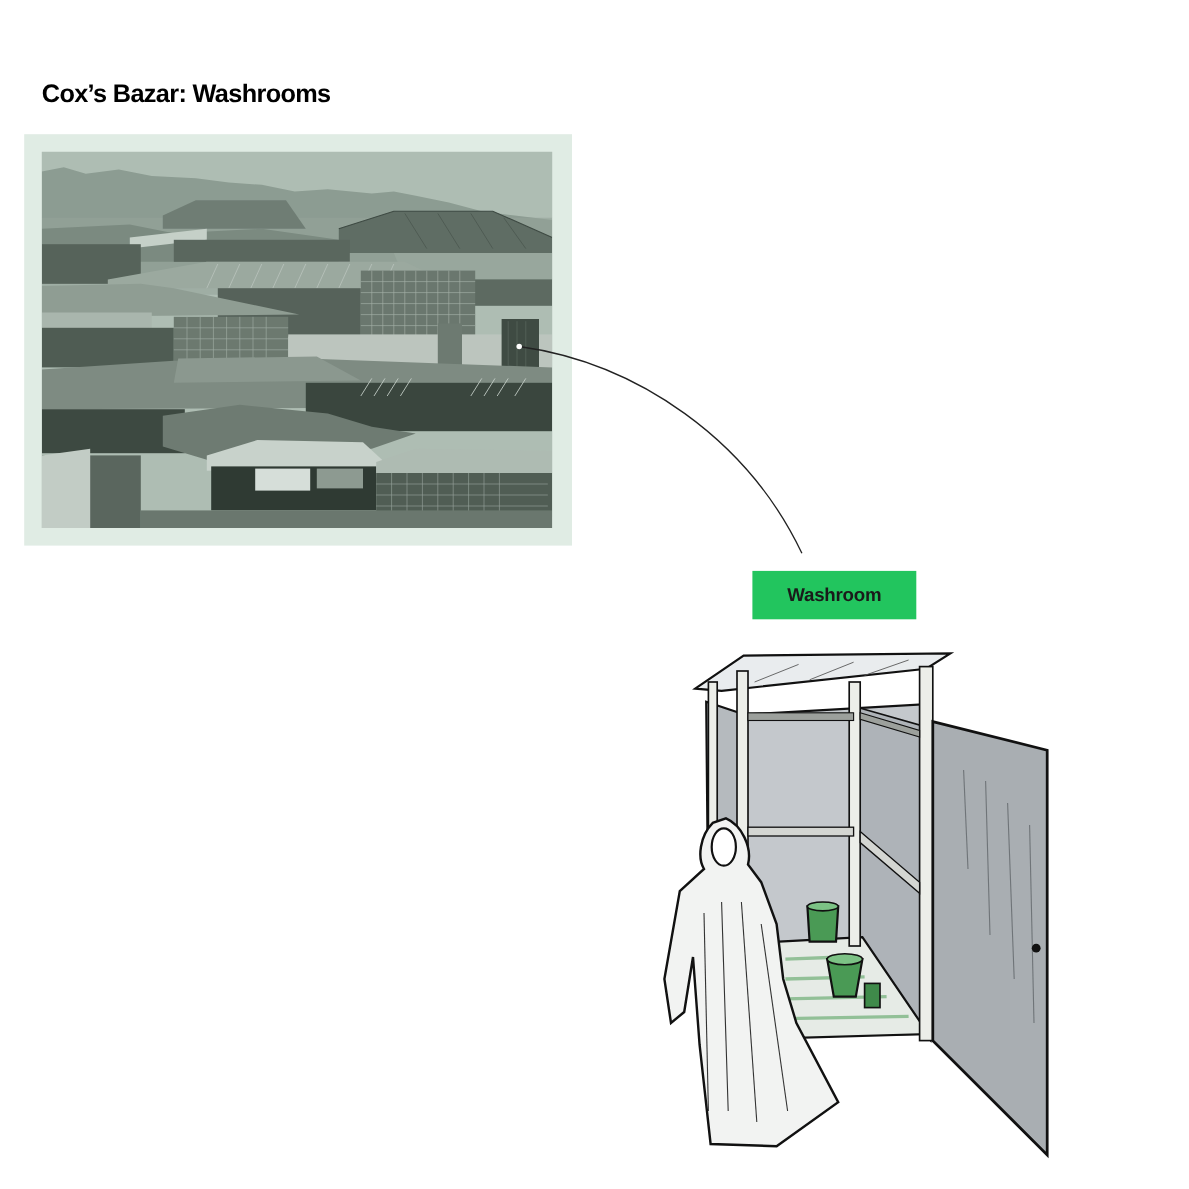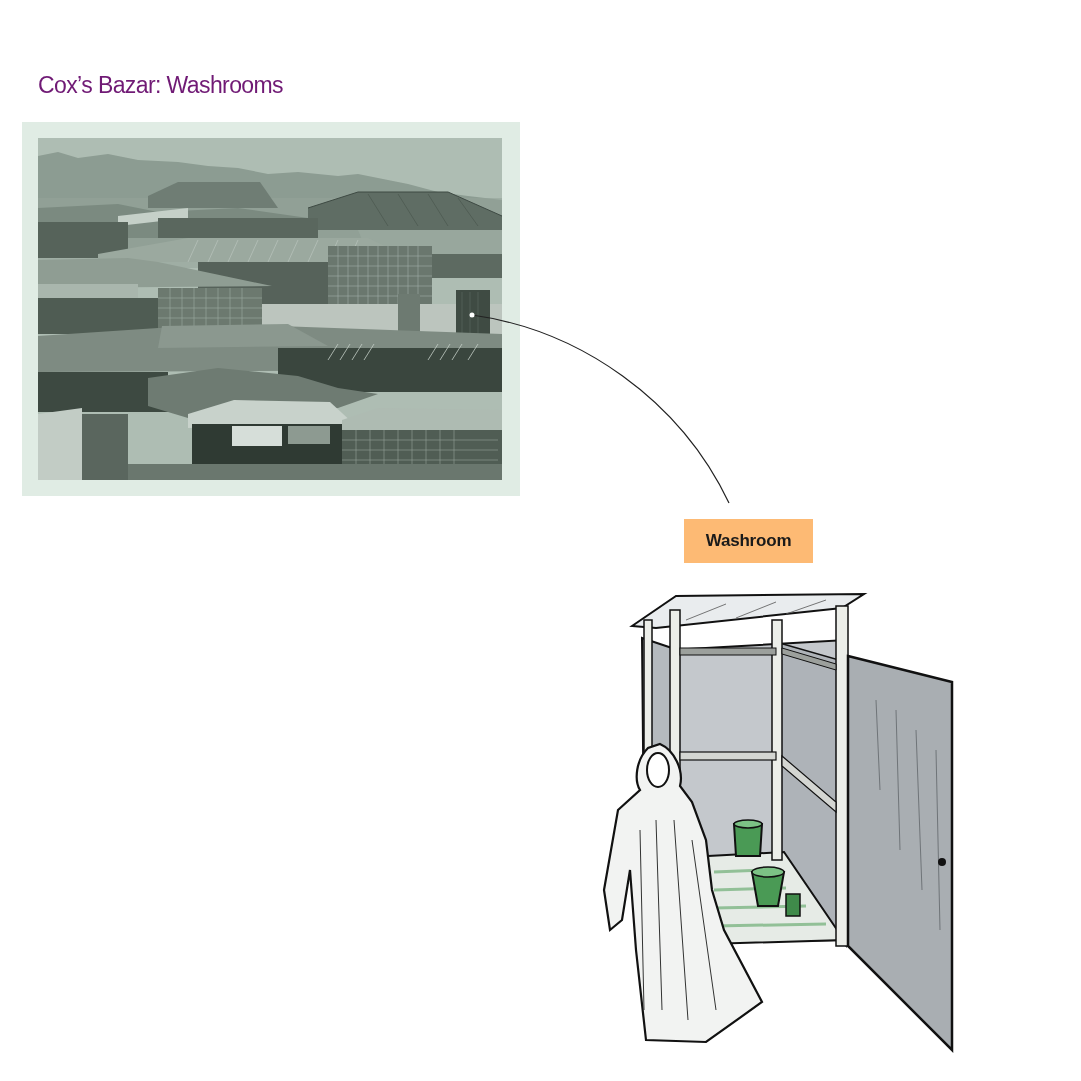--- a/index.html
+++ b/index.html
@@ -1,21 +1,21 @@
 <!DOCTYPE html>
 <html><head>
 <meta charset="utf-8">
 <style>
   html,body{margin:0;padding:0;background:#ffffff;}
   body{width:1081px;height:1081px;position:relative;overflow:hidden;font-family:"Liberation Sans","DejaVu Sans",sans-serif;}
-  .title{position:absolute;left:38px;top:72px;font-size:23px;font-weight:normal;color:#701a75;letter-spacing:-0.6px;}
+  .title{position:absolute;left:38px;top:72px;font-size:23px;font-weight:bold;color:#000000;letter-spacing:-0.6px;}
   .photo-frame{position:absolute;left:22px;top:122px;width:498px;height:374px;background:#e0ece4;}
   .photo{position:absolute;left:16px;top:16px;width:464px;height:342px;overflow:hidden;background:#a9b8ae;}
   .connector{position:absolute;left:0;top:0;width:1081px;height:1081px;pointer-events:none;}
-  .label-box{position:absolute;left:684px;top:519px;width:129px;height:44px;background:#fdba74;display:flex;align-items:center;justify-content:center;}
+  .label-box{position:absolute;left:684px;top:519px;width:149px;height:44px;background:#22c55e;display:flex;align-items:center;justify-content:center;}
   .label-text{font-size:17px;font-weight:bold;color:#1a1a1a;letter-spacing:-0.2px;}
   .illustration{position:absolute;left:596px;top:590px;width:370px;height:470px;}
 </style>
 </head>
 <body>
 
 <div class="title">Cox’s Bazar: Washrooms</div>
 
 <div class="photo-frame">
   <div class="photo">

